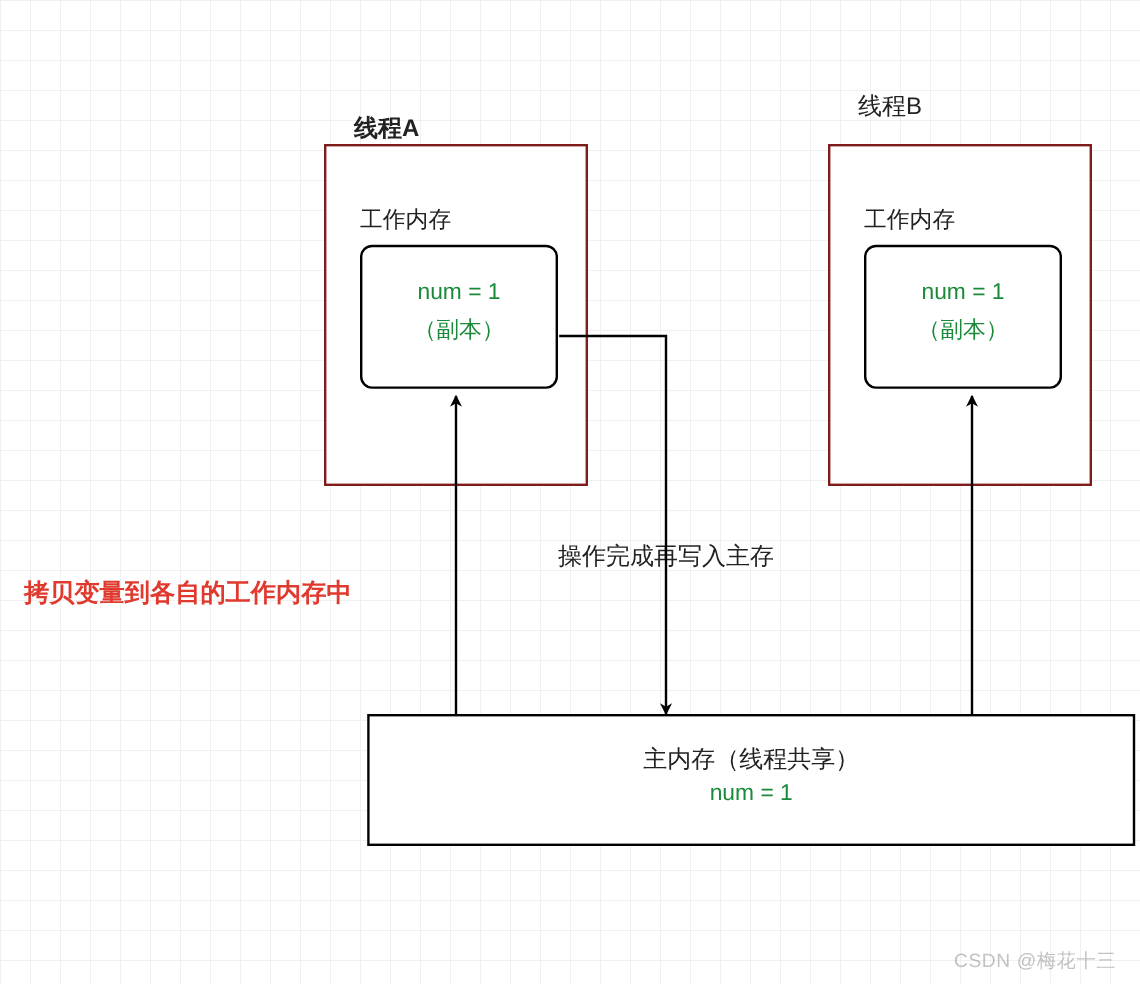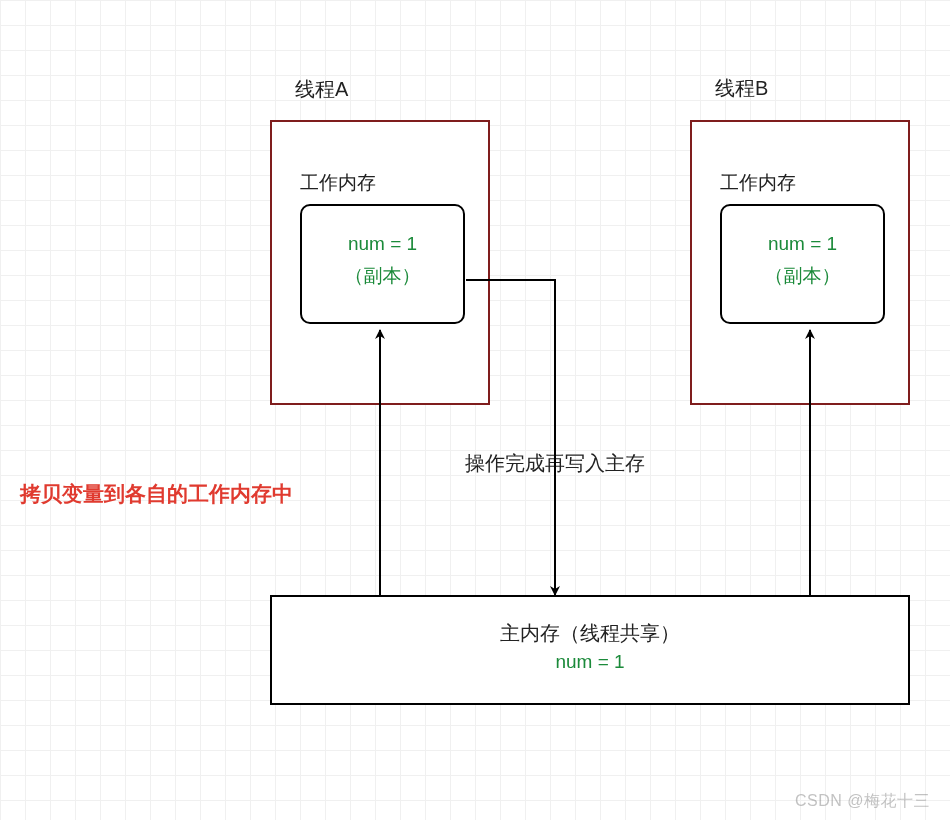--- a/index.html
+++ b/index.html
@@ -43,20 +43,21 @@
       font-size: 19px;
       font-weight: 500;
       line-height: 1.7;
     }
     .main-box {
       position: absolute;
       border: 2px solid #000;
       background: #ffffff;
       text-align: center;
       padding-top: 18px;
+      margin-left: 36px;
     }
     .main-box .t {
       font-size: 20px;
       color: #222;
       line-height: 1.8;
     }
     .main-box .v {
       font-size: 19px;
       color: #1b8a3a;
       font-weight: 500;
@@ -84,21 +85,21 @@
       bottom: 8px;
       font-size: 16px;
       color: rgba(120,120,120,0.45);
       letter-spacing: 0.5px;
       margin-top: 16px;
     }
   </style>
 </head>
 <body>
 
-<div class="label" style="left:295px; top:76px; font-weight:400;">线程A</div>
+<div class="label" style="left:295px; top:93px; font-weight:700;">线程A</div>
 
 <div class="label" style="left:715px; top:75px; font-weight:400;">线程B</div>
 
 <div class="outer-box" style="left:270px; top:120px; width:220px; height:285px;">
   <div class="inner-label" style="left:28px; top:48px;">工作内存</div>
   <div class="inner-box" style="left:28px; top:82px; width:165px; height:120px;">
     <div class="v">num = 1</div>
     <div class="v">（副本）</div>
   </div>
 </div>

